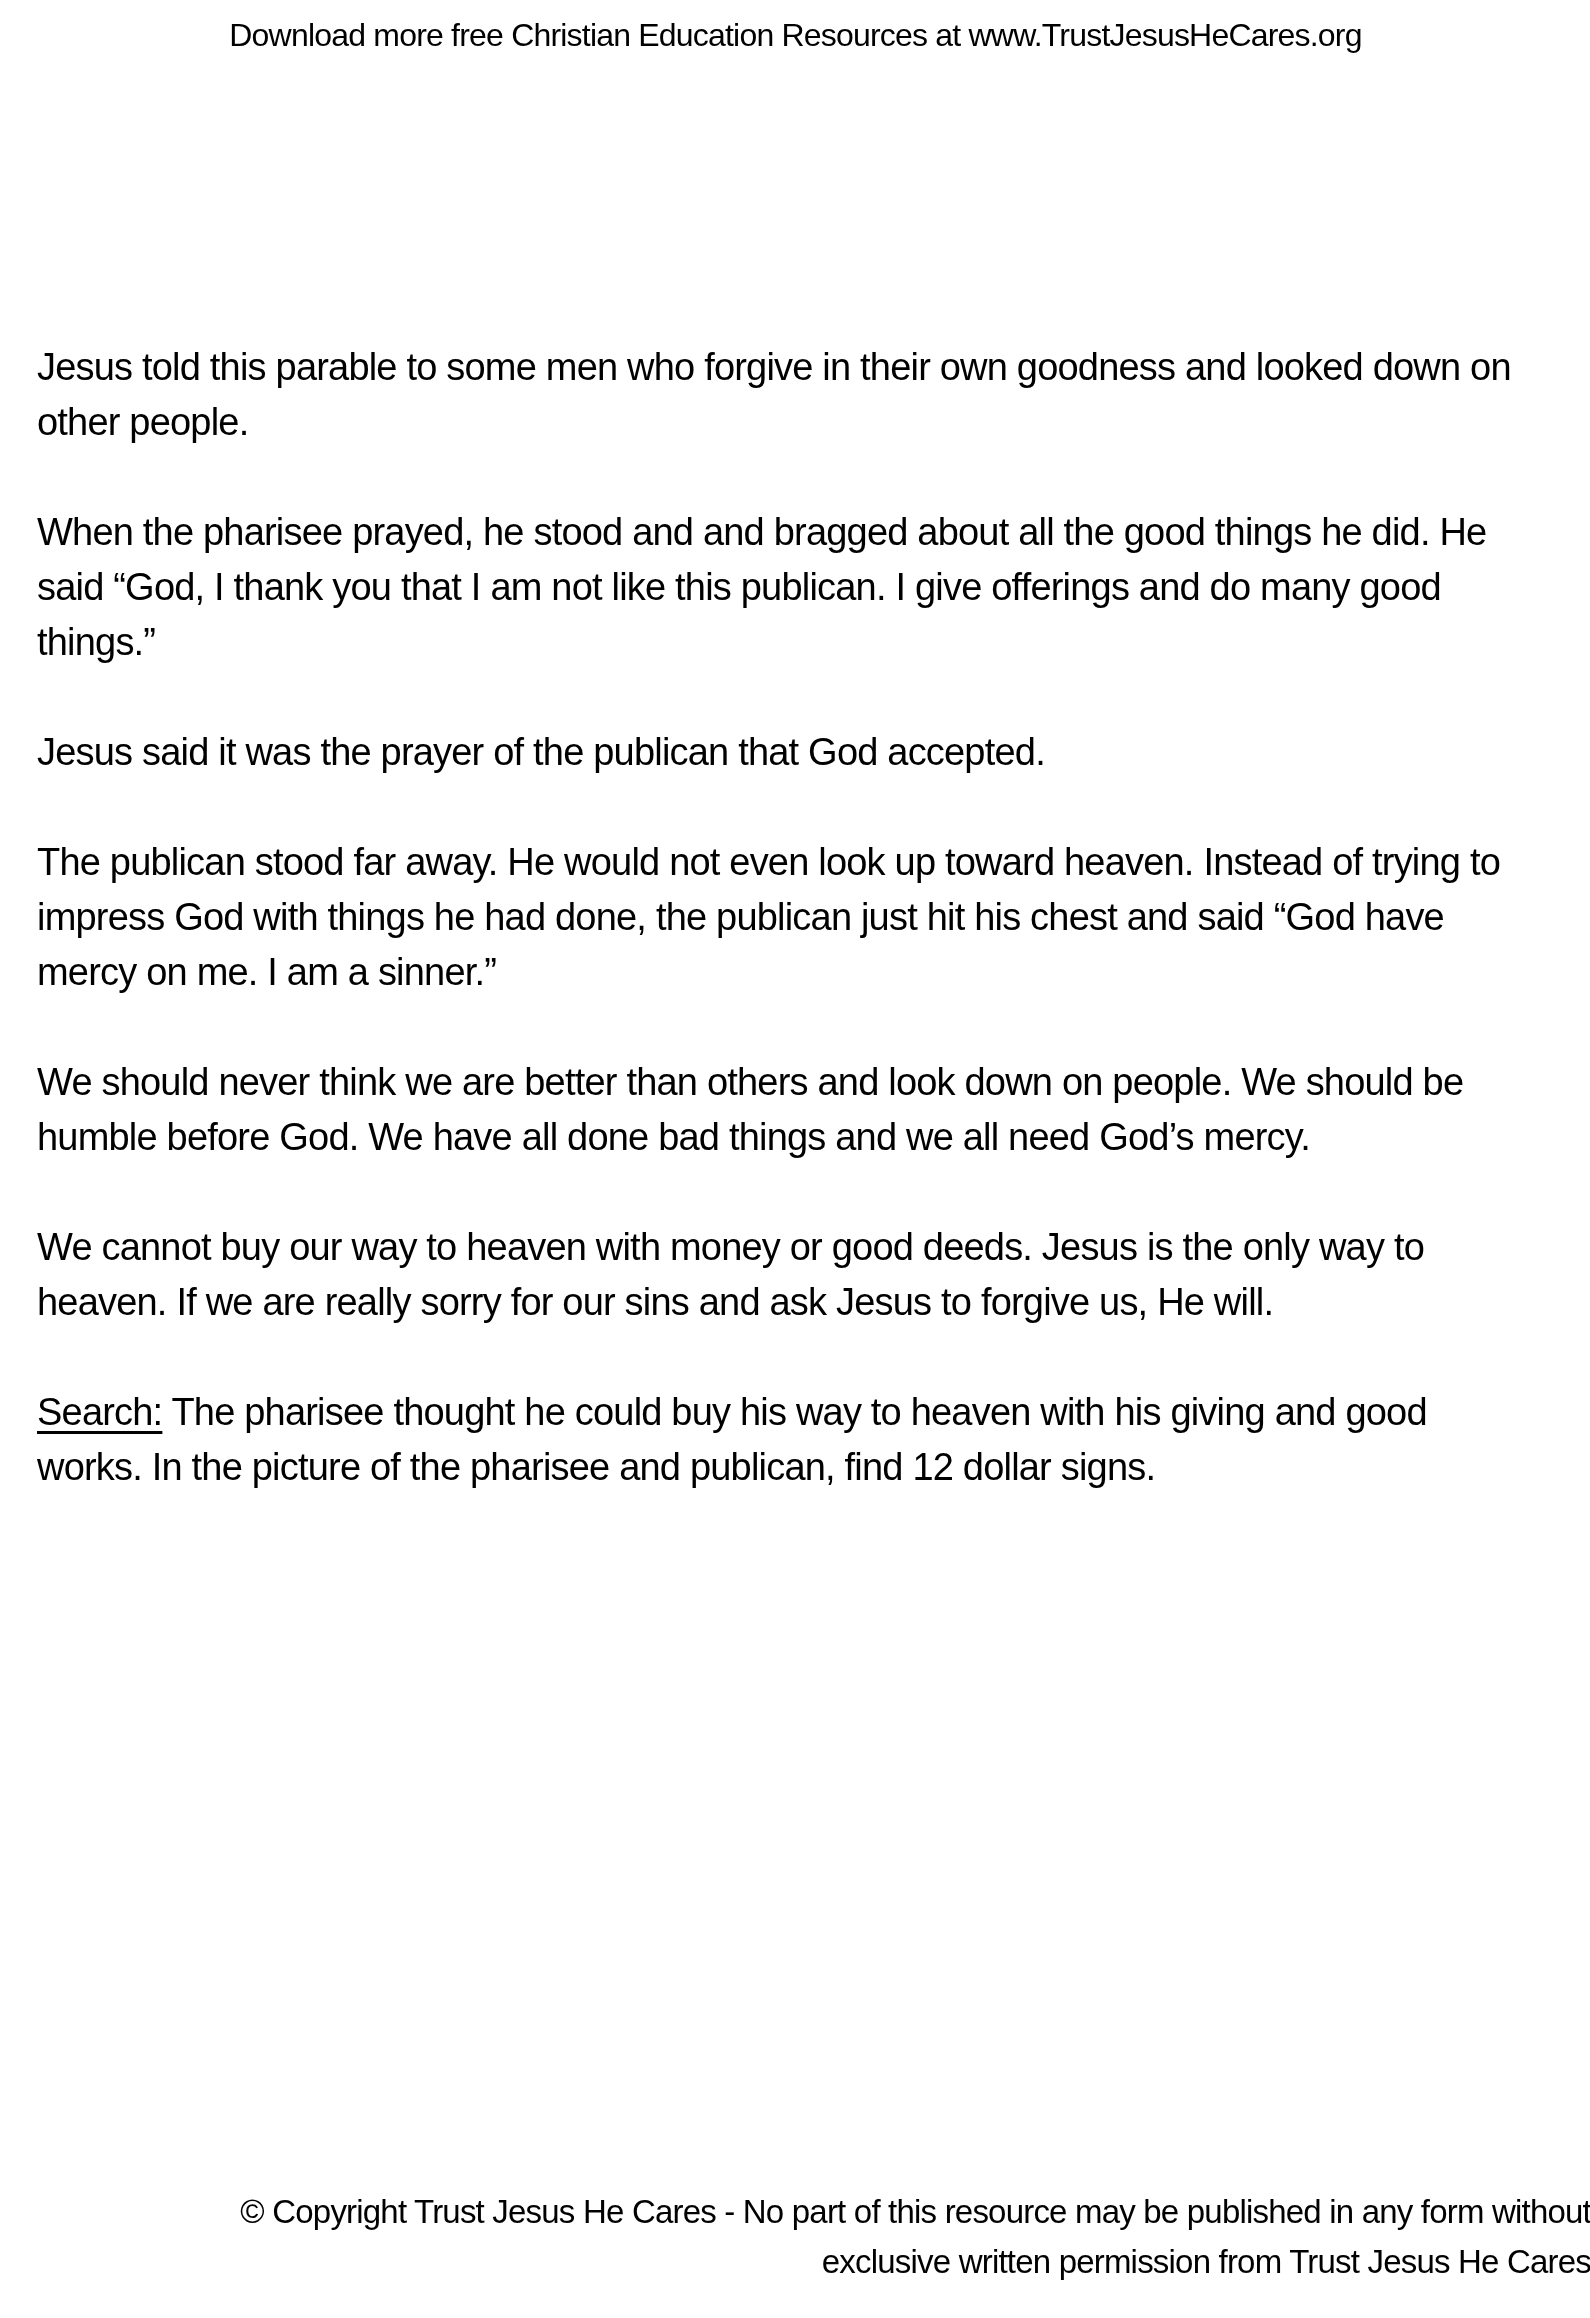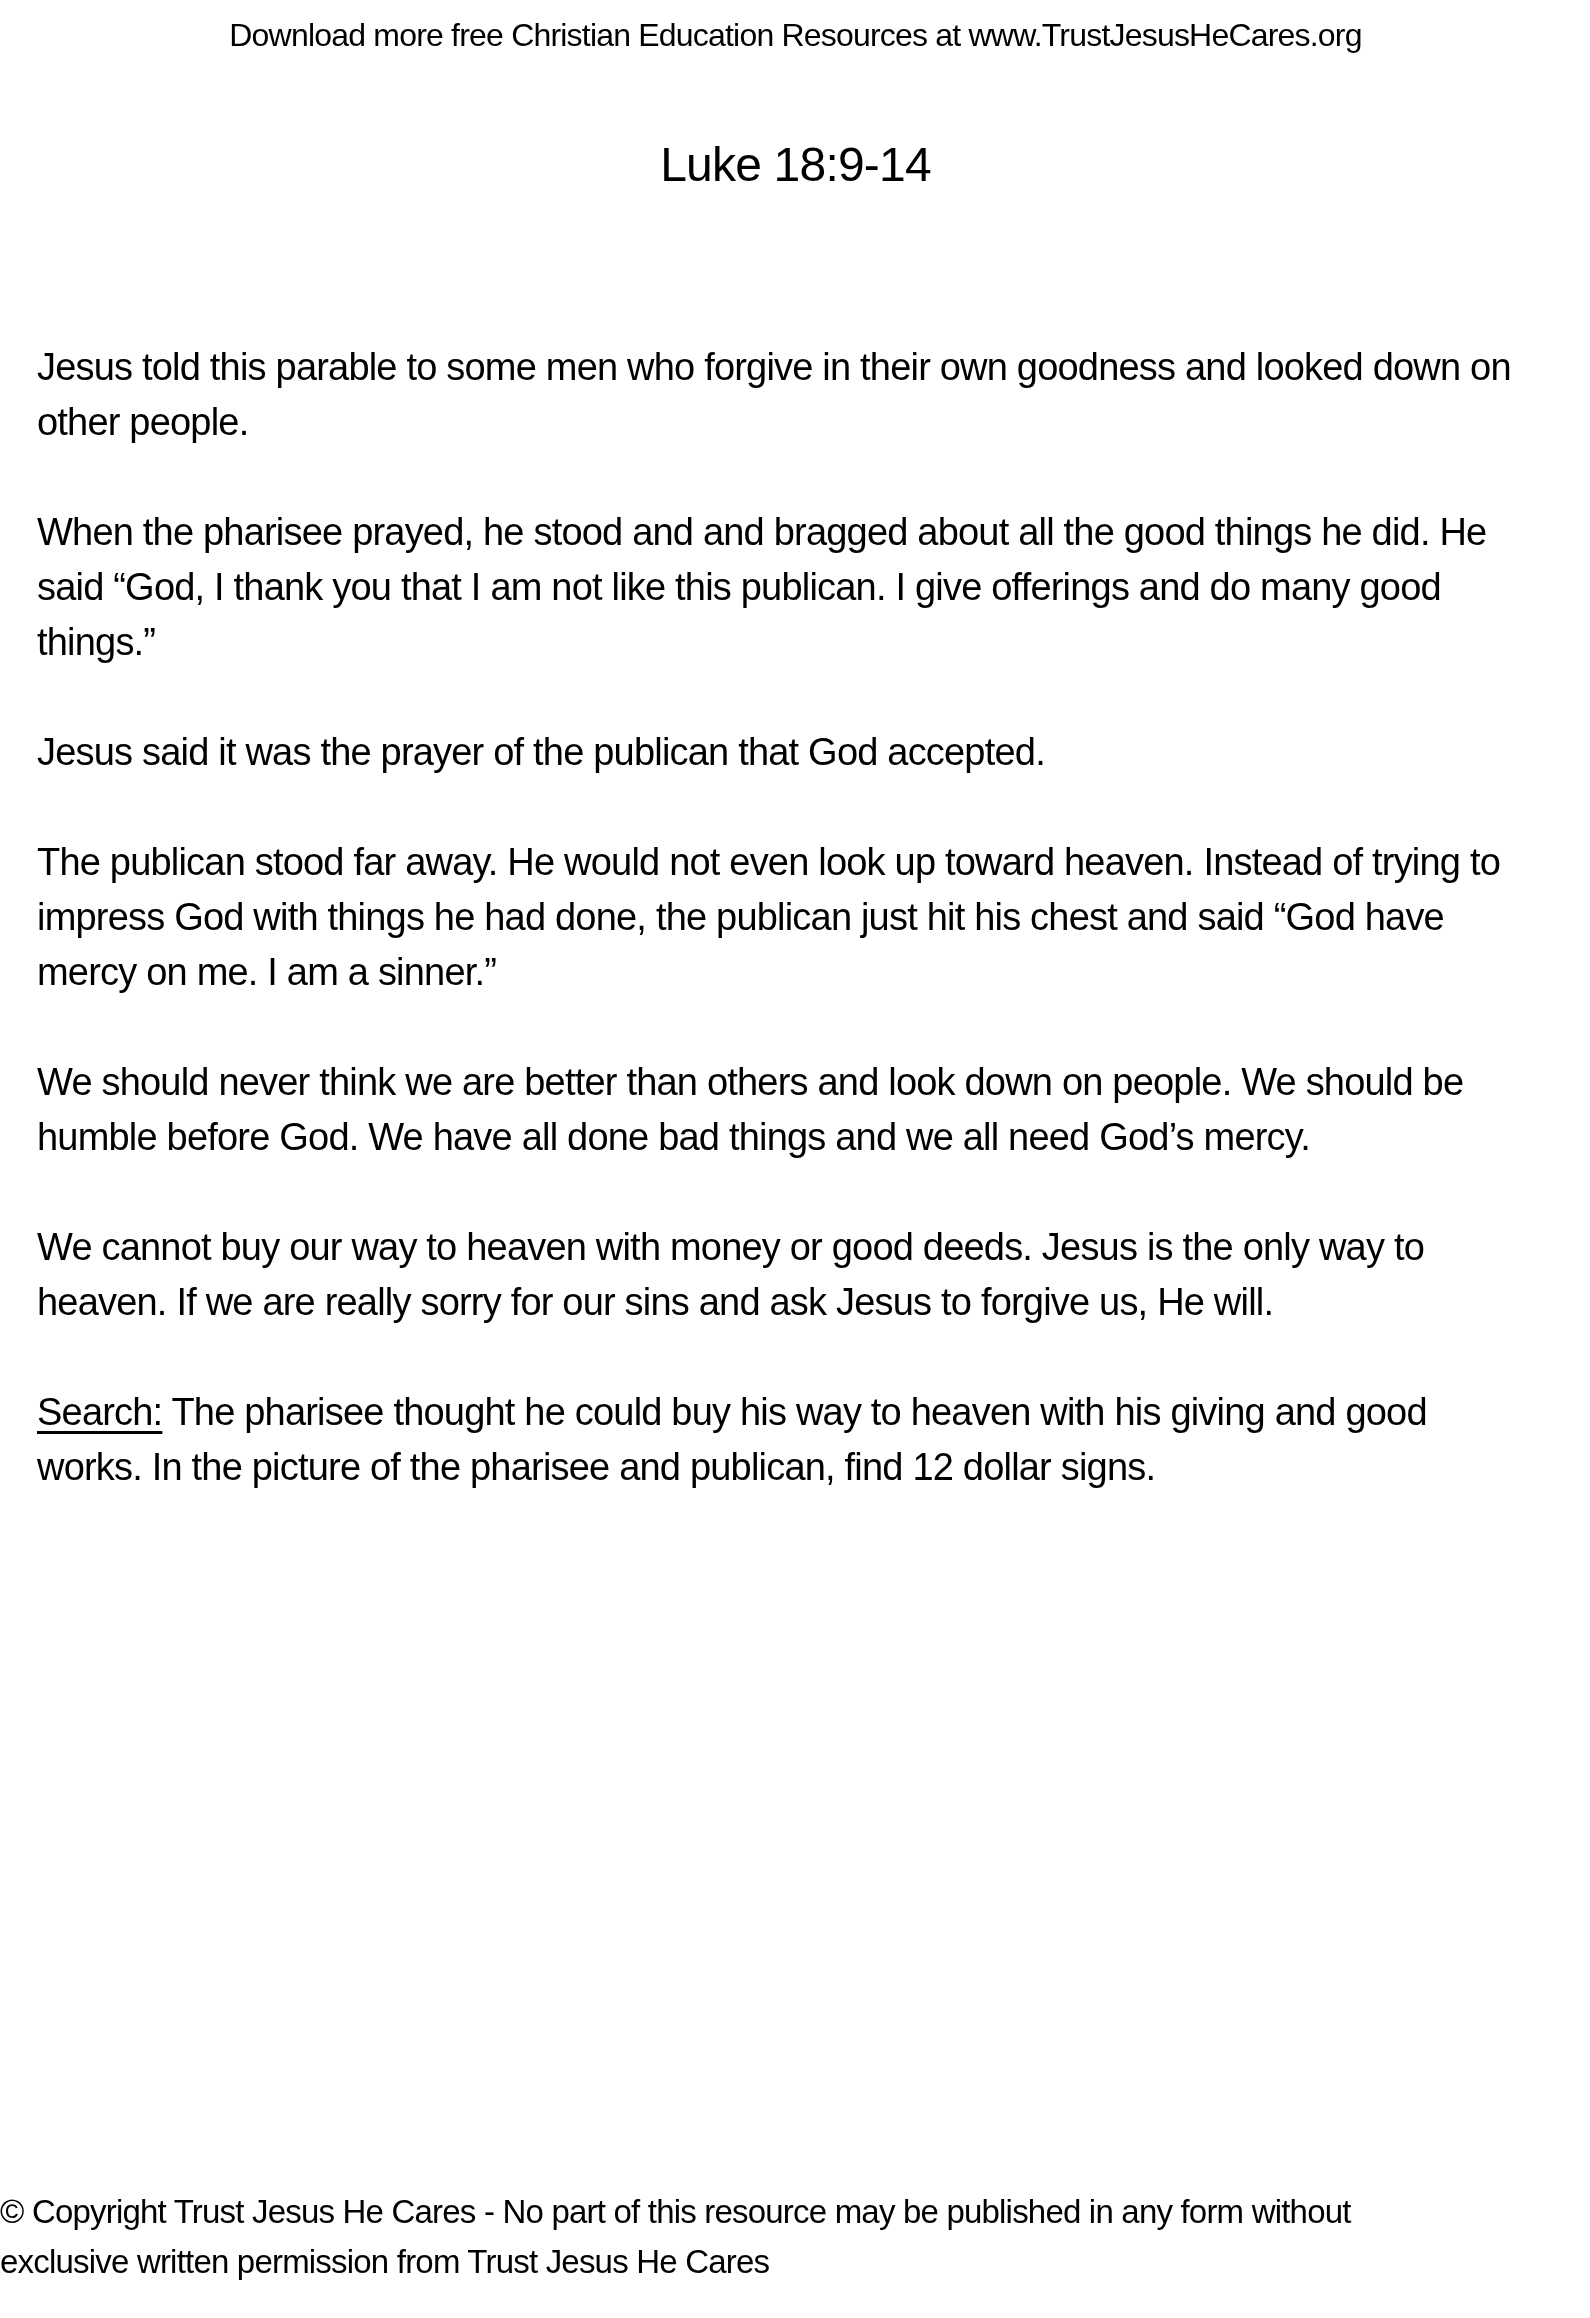--- a/index.html
+++ b/index.html
@@ -51,35 +51,34 @@
   .underline {
     text-decoration: underline;
     text-decoration-thickness: 3.1px;
     text-underline-offset: 6.1px;
   }
   .doc-footer {
     position: absolute;
     top: 2187px;
     left: 0;
     width: 100%;
-    text-align: left;
+    text-align: right;
     font-size: 33px;
     letter-spacing: -0.8px;
     line-height: 50px;
   }
 </style>
 </head>
 <body>
 
 <div class="page">
 
   <div class="doc-header">Download more free Christian Education Resources at www.TrustJesusHeCares.org</div>
 
   <div class="title-block">
-    <div>Luke 18:9-14</div>
   </div>
 
   <div class="content">
     <p class="para">Jesus told this parable to some men who forgive in their own goodness and looked down on other people.</p>
     <p class="para">When the pharisee prayed, he stood and and bragged about all the good things he did. He said “God, I thank you that I am not like this publican. I give offerings and do many good things.”</p>
     <p class="para">Jesus said it was the prayer of the publican that God accepted.</p>
     <p class="para">The publican stood far away. He would not even look up toward heaven. Instead of trying to impress God with things he had done, the publican just hit his chest and said “God have mercy on me. I am a sinner.”</p>
     <p class="para">We should never think we are better than others and look down on people. We should be humble before God. We have all done bad things and we all need God’s mercy.</p>
     <p class="para">We cannot buy our way to heaven with money or good deeds. Jesus is the only way to heaven. If we are really sorry for our sins and ask Jesus to forgive us, He will.</p>
     <p class="para"><span class="underline">Search:</span><span> The pharisee thought he could buy his way to heaven with his giving and good works. In the picture of the pharisee and publican, find 12 dollar signs.</span></p>

